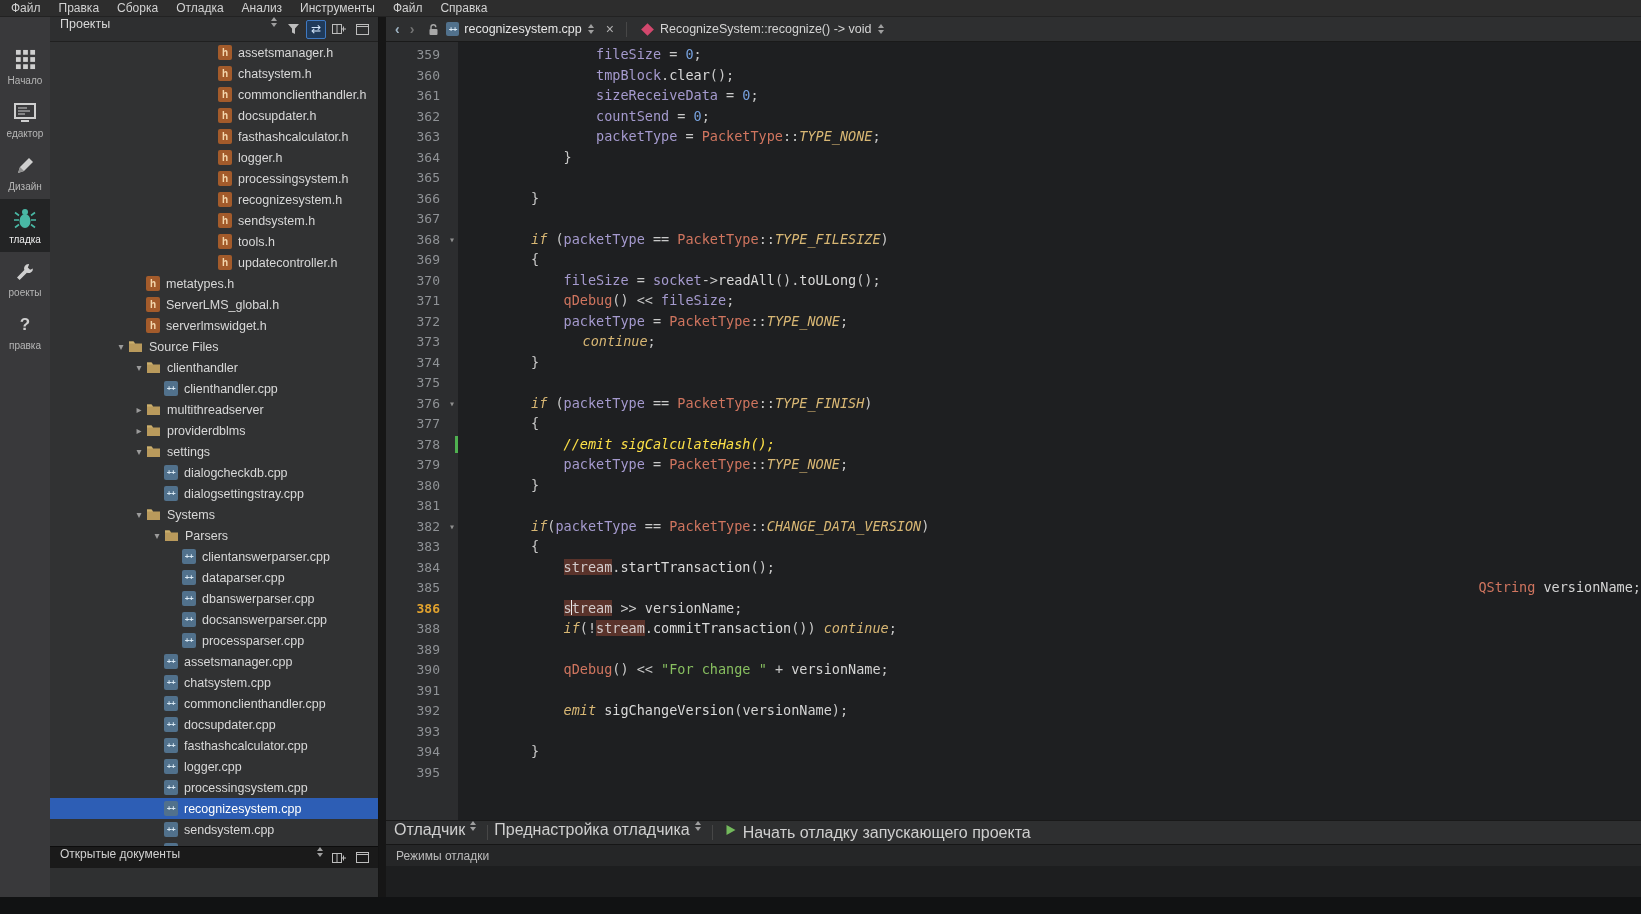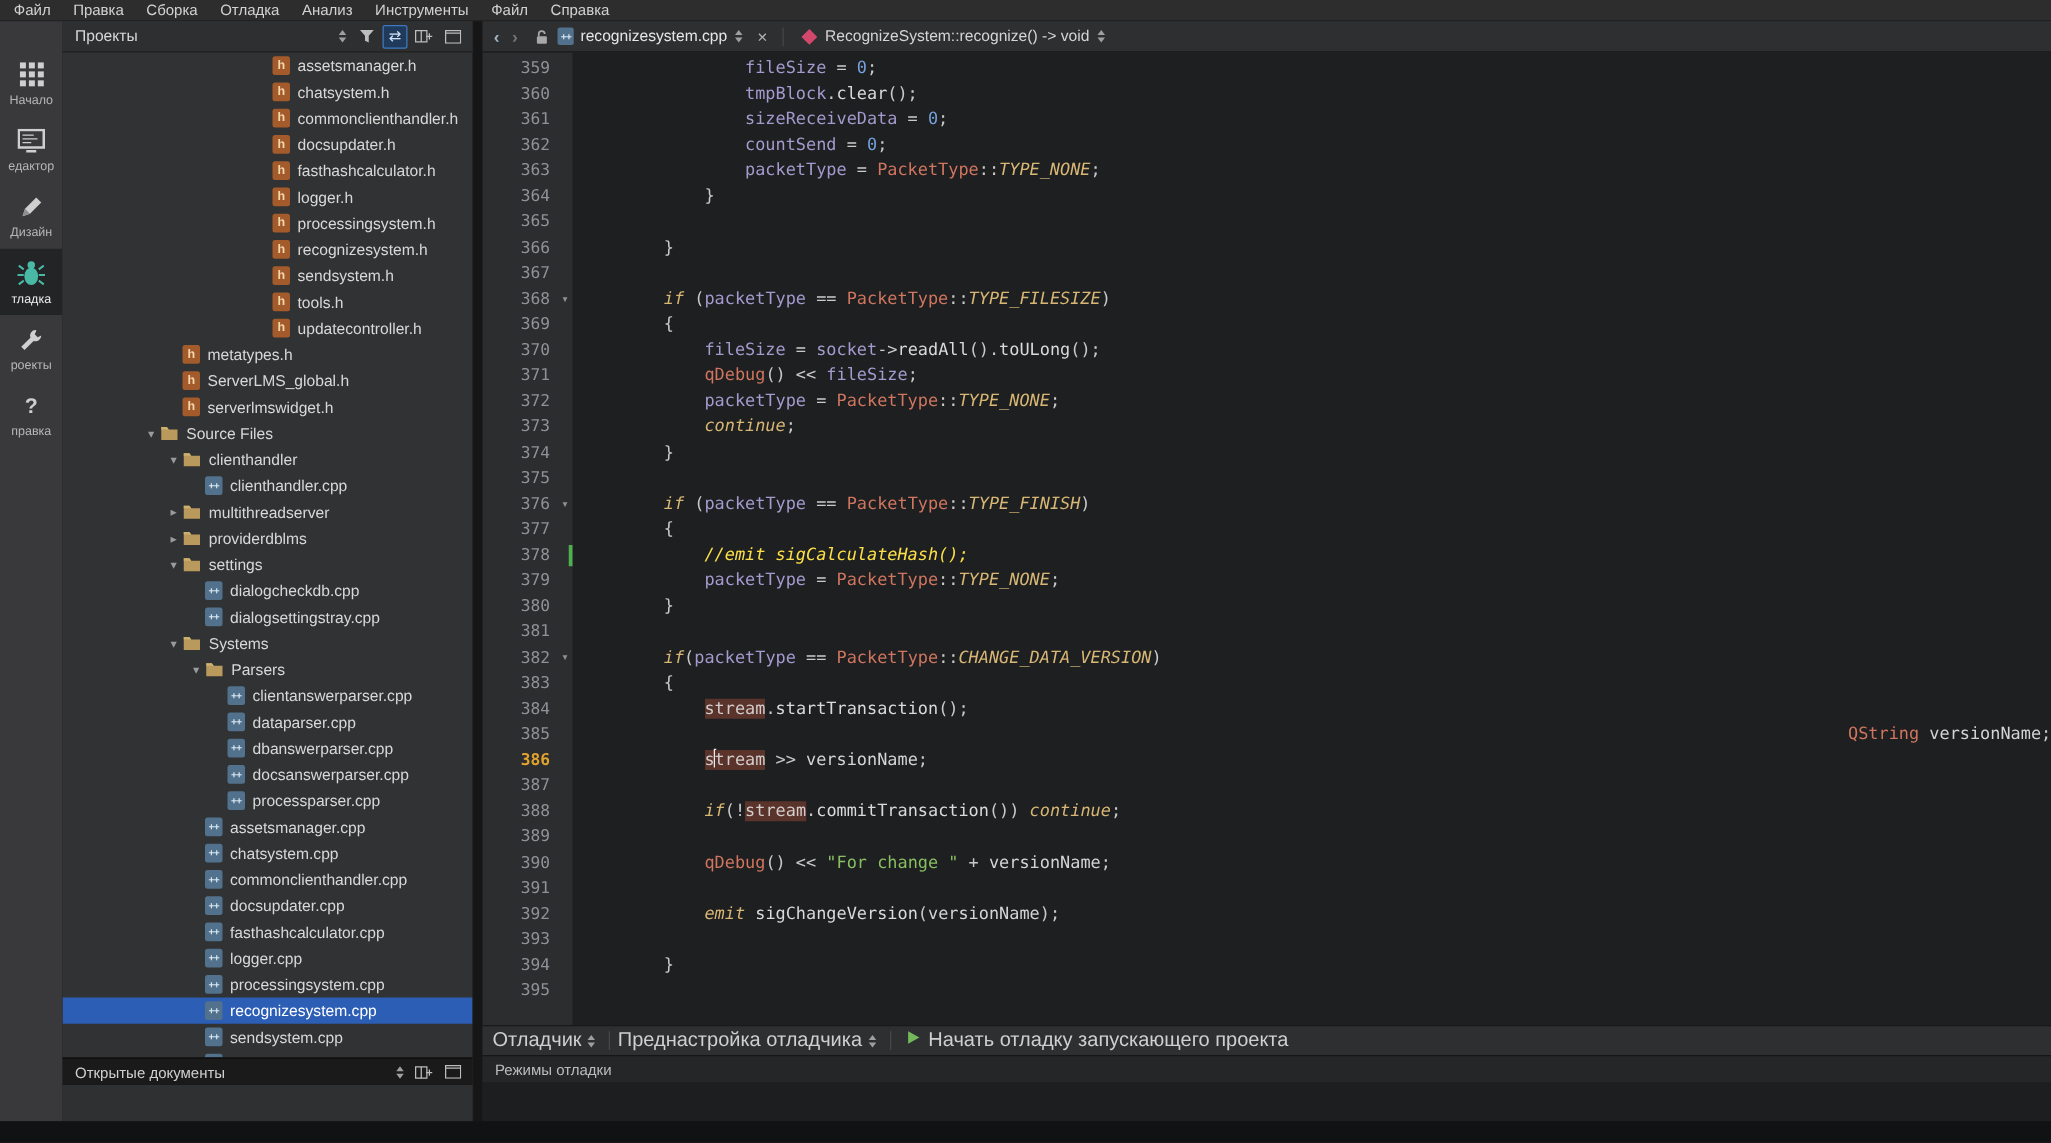--- a/index.html
+++ b/index.html
@@ -17,21 +17,21 @@
   .modebar{width:50px;flex:none;background:#39393b;display:flex;flex-direction:column;padding-top:23px;overflow:hidden}
   .mode-item{height:53px;flex:none;display:flex;flex-direction:column;align-items:center;justify-content:center;gap:3px;color:#b6b6b6;font-size:10px;overflow:hidden}
   .mode-item.active{background:#232425;color:#ededed}
   .mode-icon{height:24px;display:flex;align-items:center;justify-content:center}
   .mode-icon.qmark{font-size:17px;font-weight:bold;color:#cfcfcf}
   .mode-label{white-space:nowrap}
 
   
   .sidebar{width:329px;flex:none;background:#313233;border-right:1px solid #141414;display:flex;flex-direction:column;min-height:0}
   .panel-header{height:25px;flex:none;background:#2e2f30;border-bottom:1px solid #202020;display:flex;align-items:center;padding:0 3px 0 10px;font-size:12.5px;color:#d8d8d8}
-  .combo{display:flex;align-items:center;height:100%}
+  .combo{display:flex;align-items:flex-start;height:100%}
   .combo.grow{flex:1}
   .spin{display:inline-flex;flex-direction:column;align-items:center;gap:2px;margin:0 6px}
   .spin i{display:block;width:0;height:0;border-left:3.5px solid transparent;border-right:3.5px solid transparent}
   .spin .u{border-bottom:4px solid #9f9f9f}
   .spin .d{border-top:4px solid #9f9f9f}
   .combo.grow .spin{margin-left:auto}
   .hicon{width:20px;height:19px;flex:none;display:flex;align-items:center;justify-content:center;margin-right:3px;border-radius:2px;font-size:12px;color:#cfcfcf}
   .hicon.active{border:1px solid #3f79c2;background:#1f3a5a;color:#cfe2f8}
 
   .tree{flex:1;min-height:0;overflow:hidden}
@@ -494,35 +494,34 @@
           <div class="cline"><div class="gut"><span class="lnum">363</span></div><div class="ccode" style="padding-left: calc(16ch + 8px);"><span class="tk tk-field">packetType</span><span class="tk tk-op"> = </span><span class="tk tk-type">PacketType</span><span class="tk tk-op">::</span><span class="tk tk-enum">TYPE_NONE</span><span class="tk tk-op">;</span></div></div>
           <div class="cline"><div class="gut"><span class="lnum">364</span></div><div class="ccode" style="padding-left: calc(12ch + 8px);"><span class="tk tk-op">}</span></div></div>
           <div class="cline"><div class="gut"><span class="lnum">365</span></div><div class="ccode" style="padding-left: calc(0ch + 8px);"></div></div>
           <div class="cline"><div class="gut"><span class="lnum">366</span></div><div class="ccode" style="padding-left: calc(8ch + 8px);"><span class="tk tk-op">}</span></div></div>
           <div class="cline"><div class="gut"><span class="lnum">367</span></div><div class="ccode" style="padding-left: calc(0ch + 8px);"></div></div>
           <div class="cline"><div class="gut"><span class="lnum">368</span><span class="fold">▾</span></div><div class="ccode" style="padding-left: calc(8ch + 8px);"><span class="tk tk-kw">if</span><span class="tk tk-op"> (</span><span class="tk tk-field">packetType</span><span class="tk tk-op"> == </span><span class="tk tk-type">PacketType</span><span class="tk tk-op">::</span><span class="tk tk-enum">TYPE_FILESIZE</span><span class="tk tk-op">)</span></div></div>
           <div class="cline"><div class="gut"><span class="lnum">369</span></div><div class="ccode" style="padding-left: calc(8ch + 8px);"><span class="tk tk-op">{</span></div></div>
           <div class="cline"><div class="gut"><span class="lnum">370</span></div><div class="ccode" style="padding-left: calc(12ch + 8px);"><span class="tk tk-field">fileSize</span><span class="tk tk-op"> = </span><span class="tk tk-field">socket</span><span class="tk tk-op">-&gt;</span><span class="tk tk-fn">readAll</span><span class="tk tk-op">().</span><span class="tk tk-fn">toULong</span><span class="tk tk-op">();</span></div></div>
           <div class="cline"><div class="gut"><span class="lnum">371</span></div><div class="ccode" style="padding-left: calc(12ch + 8px);"><span class="tk tk-type">qDebug</span><span class="tk tk-op">() &lt;&lt; </span><span class="tk tk-field">fileSize</span><span class="tk tk-op">;</span></div></div>
           <div class="cline"><div class="gut"><span class="lnum">372</span></div><div class="ccode" style="padding-left: calc(12ch + 8px);"><span class="tk tk-field">packetType</span><span class="tk tk-op"> = </span><span class="tk tk-type">PacketType</span><span class="tk tk-op">::</span><span class="tk tk-enum">TYPE_NONE</span><span class="tk tk-op">;</span></div></div>
-          <div class="cline"><div class="gut"><span class="lnum">373</span></div><div class="ccode" style="padding-left: calc(12ch + 8px);"><span class="tk tk-kw">continue</span><span class="tk tk-op">;</span></div></div>
+          <div class="cline"><div class="gut"><span class="lnum">373</span></div><div class="ccode" style="padding-left: calc(12ch + 8px); margin-left: 19px;"><span class="tk tk-kw">continue</span><span class="tk tk-op">;</span></div></div>
           <div class="cline"><div class="gut"><span class="lnum">374</span></div><div class="ccode" style="padding-left: calc(8ch + 8px);"><span class="tk tk-op">}</span></div></div>
           <div class="cline"><div class="gut"><span class="lnum">375</span></div><div class="ccode" style="padding-left: calc(0ch + 8px);"></div></div>
           <div class="cline"><div class="gut"><span class="lnum">376</span><span class="fold">▾</span></div><div class="ccode" style="padding-left: calc(8ch + 8px);"><span class="tk tk-kw">if</span><span class="tk tk-op"> (</span><span class="tk tk-field">packetType</span><span class="tk tk-op"> == </span><span class="tk tk-type">PacketType</span><span class="tk tk-op">::</span><span class="tk tk-enum">TYPE_FINISH</span><span class="tk tk-op">)</span></div></div>
           <div class="cline"><div class="gut"><span class="lnum">377</span></div><div class="ccode" style="padding-left: calc(8ch + 8px);"><span class="tk tk-op">{</span></div></div>
           <div class="cline"><div class="gut"><span class="lnum">378</span><span class="chg"></span></div><div class="ccode" style="padding-left: calc(12ch + 8px);"><span class="tk tk-cmt">//emit sigCalculateHash();</span></div></div>
           <div class="cline"><div class="gut"><span class="lnum">379</span></div><div class="ccode" style="padding-left: calc(12ch + 8px);"><span class="tk tk-field">packetType</span><span class="tk tk-op"> = </span><span class="tk tk-type">PacketType</span><span class="tk tk-op">::</span><span class="tk tk-enum">TYPE_NONE</span><span class="tk tk-op">;</span></div></div>
           <div class="cline"><div class="gut"><span class="lnum">380</span></div><div class="ccode" style="padding-left: calc(8ch + 8px);"><span class="tk tk-op">}</span></div></div>
           <div class="cline"><div class="gut"><span class="lnum">381</span></div><div class="ccode" style="padding-left: calc(0ch + 8px);"></div></div>
           <div class="cline"><div class="gut"><span class="lnum">382</span><span class="fold">▾</span></div><div class="ccode" style="padding-left: calc(8ch + 8px);"><span class="tk tk-kw">if</span><span class="tk tk-op">(</span><span class="tk tk-field">packetType</span><span class="tk tk-op"> == </span><span class="tk tk-type">PacketType</span><span class="tk tk-op">::</span><span class="tk tk-enum">CHANGE_DATA_VERSION</span><span class="tk tk-op">)</span></div></div>
           <div class="cline"><div class="gut"><span class="lnum">383</span></div><div class="ccode" style="padding-left: calc(8ch + 8px);"><span class="tk tk-op">{</span></div></div>
           <div class="cline"><div class="gut"><span class="lnum">384</span></div><div class="ccode" style="padding-left: calc(12ch + 8px);"><span class="tk tk-hl">stream</span><span class="tk tk-op">.</span><span class="tk tk-fn">startTransaction</span><span class="tk tk-op">();</span></div></div>
           <div class="cline"><div class="gut"><span class="lnum">385</span></div><div class="ccode" style="padding-left: calc(12ch + 8px); text-align: right;"><span class="tk tk-type">QString</span><span class="tk tk-op"> </span><span class="tk tk-loc">versionName</span><span class="tk tk-op">;</span></div></div>
           <div class="cline cur"><div class="gut"><span class="lnum">386</span></div><div class="ccode" style="padding-left: calc(12ch + 8px);"><span class="tk tk-hl">s</span><span class="tk tk-caret"></span><span class="tk tk-hl">tream</span><span class="tk tk-op"> &gt;&gt; </span><span class="tk tk-loc">versionName</span><span class="tk tk-op">;</span></div></div>
-          <div class="cline"><div class="gut"><span class="lnum">387</span></div><div class="ccode" style="padding-left: calc(0ch + 8px);"></div></div>
           <div class="cline"><div class="gut"><span class="lnum">388</span></div><div class="ccode" style="padding-left: calc(12ch + 8px);"><span class="tk tk-kw">if</span><span class="tk tk-op">(!</span><span class="tk tk-hl">stream</span><span class="tk tk-op">.</span><span class="tk tk-fn">commitTransaction</span><span class="tk tk-op">()) </span><span class="tk tk-kw">continue</span><span class="tk tk-op">;</span></div></div>
           <div class="cline"><div class="gut"><span class="lnum">389</span></div><div class="ccode" style="padding-left: calc(0ch + 8px);"></div></div>
           <div class="cline"><div class="gut"><span class="lnum">390</span></div><div class="ccode" style="padding-left: calc(12ch + 8px);"><span class="tk tk-type">qDebug</span><span class="tk tk-op">() &lt;&lt; </span><span class="tk tk-str">"For change "</span><span class="tk tk-op"> + </span><span class="tk tk-loc">versionName</span><span class="tk tk-op">;</span></div></div>
           <div class="cline"><div class="gut"><span class="lnum">391</span></div><div class="ccode" style="padding-left: calc(0ch + 8px);"></div></div>
           <div class="cline"><div class="gut"><span class="lnum">392</span></div><div class="ccode" style="padding-left: calc(12ch + 8px);"><span class="tk tk-kw">emit</span><span class="tk tk-op"> </span><span class="tk tk-fn">sigChangeVersion</span><span class="tk tk-op">(</span><span class="tk tk-loc">versionName</span><span class="tk tk-op">);</span></div></div>
           <div class="cline"><div class="gut"><span class="lnum">393</span></div><div class="ccode" style="padding-left: calc(0ch + 8px);"></div></div>
           <div class="cline"><div class="gut"><span class="lnum">394</span></div><div class="ccode" style="padding-left: calc(8ch + 8px);"><span class="tk tk-op">}</span></div></div>
           <div class="cline"><div class="gut"><span class="lnum">395</span></div><div class="ccode" style="padding-left: calc(0ch + 8px);"></div></div>
         </div>
 

